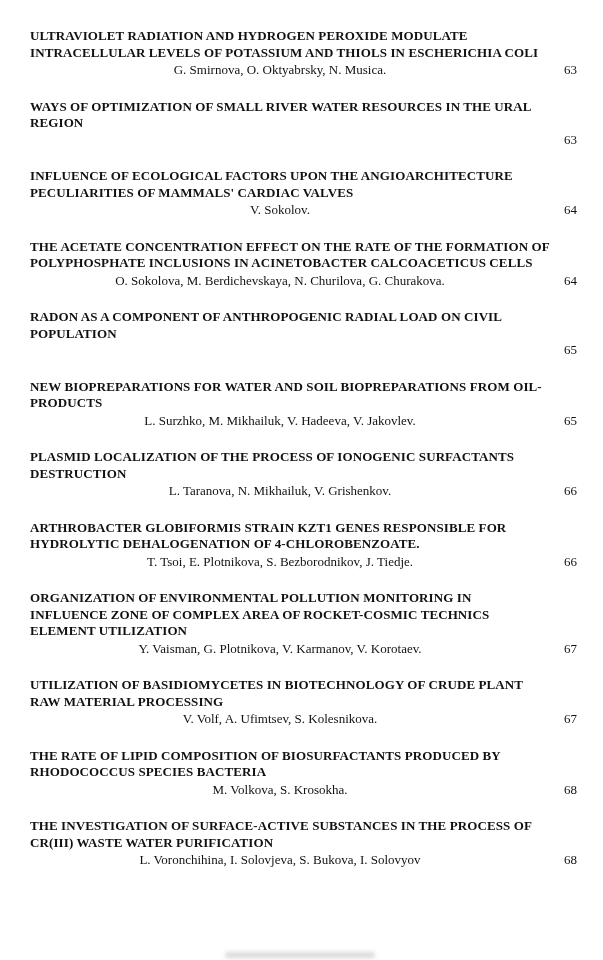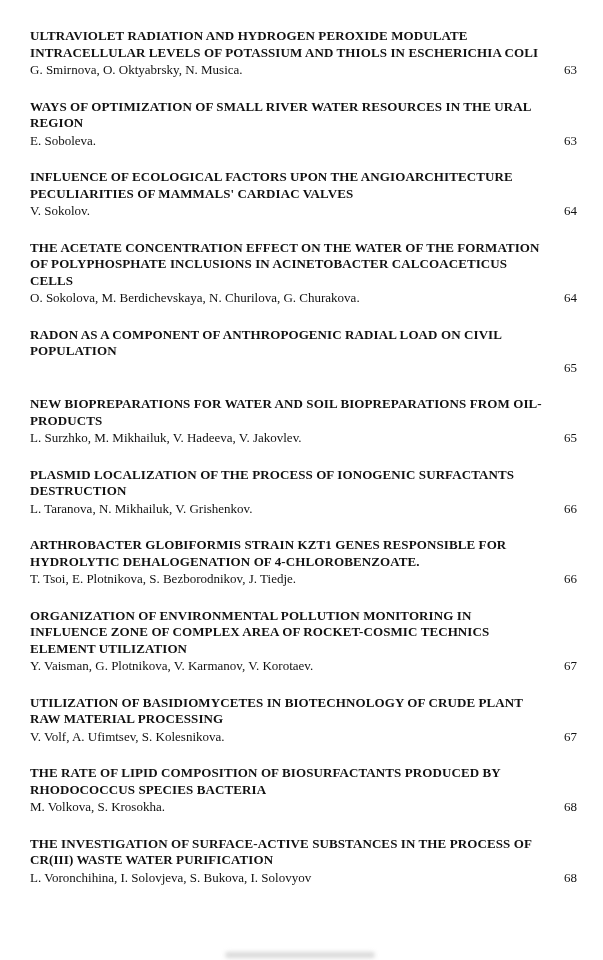--- a/index.html
+++ b/index.html
@@ -34,20 +34,21 @@
     letter-spacing: 0.1px;
   }
   .entry .row {
     display: flex;
     align-items: flex-end;
   }
   .entry .authors {
     flex: 1 1 auto;
     max-width: 500px;
     margin-top: 1px;
+    text-align: center;
   }
   .entry .pagenum {
     flex: 0 0 auto;
     margin-left: auto;
     padding-left: 8px;
   }
   .scan-artifact {
     position: absolute;
     left: 225px;
     bottom: 2px;
@@ -68,35 +69,34 @@
     <div class="title">ULTRAVIOLET RADIATION AND HYDROGEN PEROXIDE MODULATE INTRACELLULAR LEVELS OF POTASSIUM AND THIOLS IN ESCHERICHIA COLI</div>
     <div class="row">
       <div class="authors">G. Smirnova, O. Oktyabrsky, N. Musica.</div>
       <div class="pagenum">63</div>
     </div>
   </div>
 
   <div class="entry">
     <div class="title">WAYS OF OPTIMIZATION OF SMALL RIVER WATER RESOURCES IN THE URAL REGION</div>
     <div class="row">
-      <div class="authors">E. Soboleva.</div>
       <div class="pagenum">63</div>
     </div>
   </div>
 
   <div class="entry">
     <div class="title">INFLUENCE OF ECOLOGICAL FACTORS UPON THE ANGIOARCHITECTURE PECULIARITIES OF MAMMALS' CARDIAC VALVES</div>
     <div class="row">
       <div class="authors">V. Sokolov.</div>
       <div class="pagenum">64</div>
     </div>
   </div>
 
   <div class="entry">
-    <div class="title">THE ACETATE CONCENTRATION EFFECT ON THE WATER OF THE FORMATION OF POLYPHOSPHATE INCLUSIONS IN ACINETOBACTER CALCOACETICUS CELLS</div>
+    <div class="title">THE ACETATE CONCENTRATION EFFECT ON THE RATE OF THE FORMATION OF POLYPHOSPHATE INCLUSIONS IN ACINETOBACTER CALCOACETICUS CELLS</div>
     <div class="row">
       <div class="authors">O. Sokolova, M. Berdichevskaya, N. Churilova, G. Churakova.</div>
       <div class="pagenum">64</div>
     </div>
   </div>
 
   <div class="entry">
     <div class="title">RADON AS A COMPONENT OF ANTHROPOGENIC RADIAL LOAD ON CIVIL POPULATION</div>
     <div class="row">
       <div class="pagenum">65</div>

